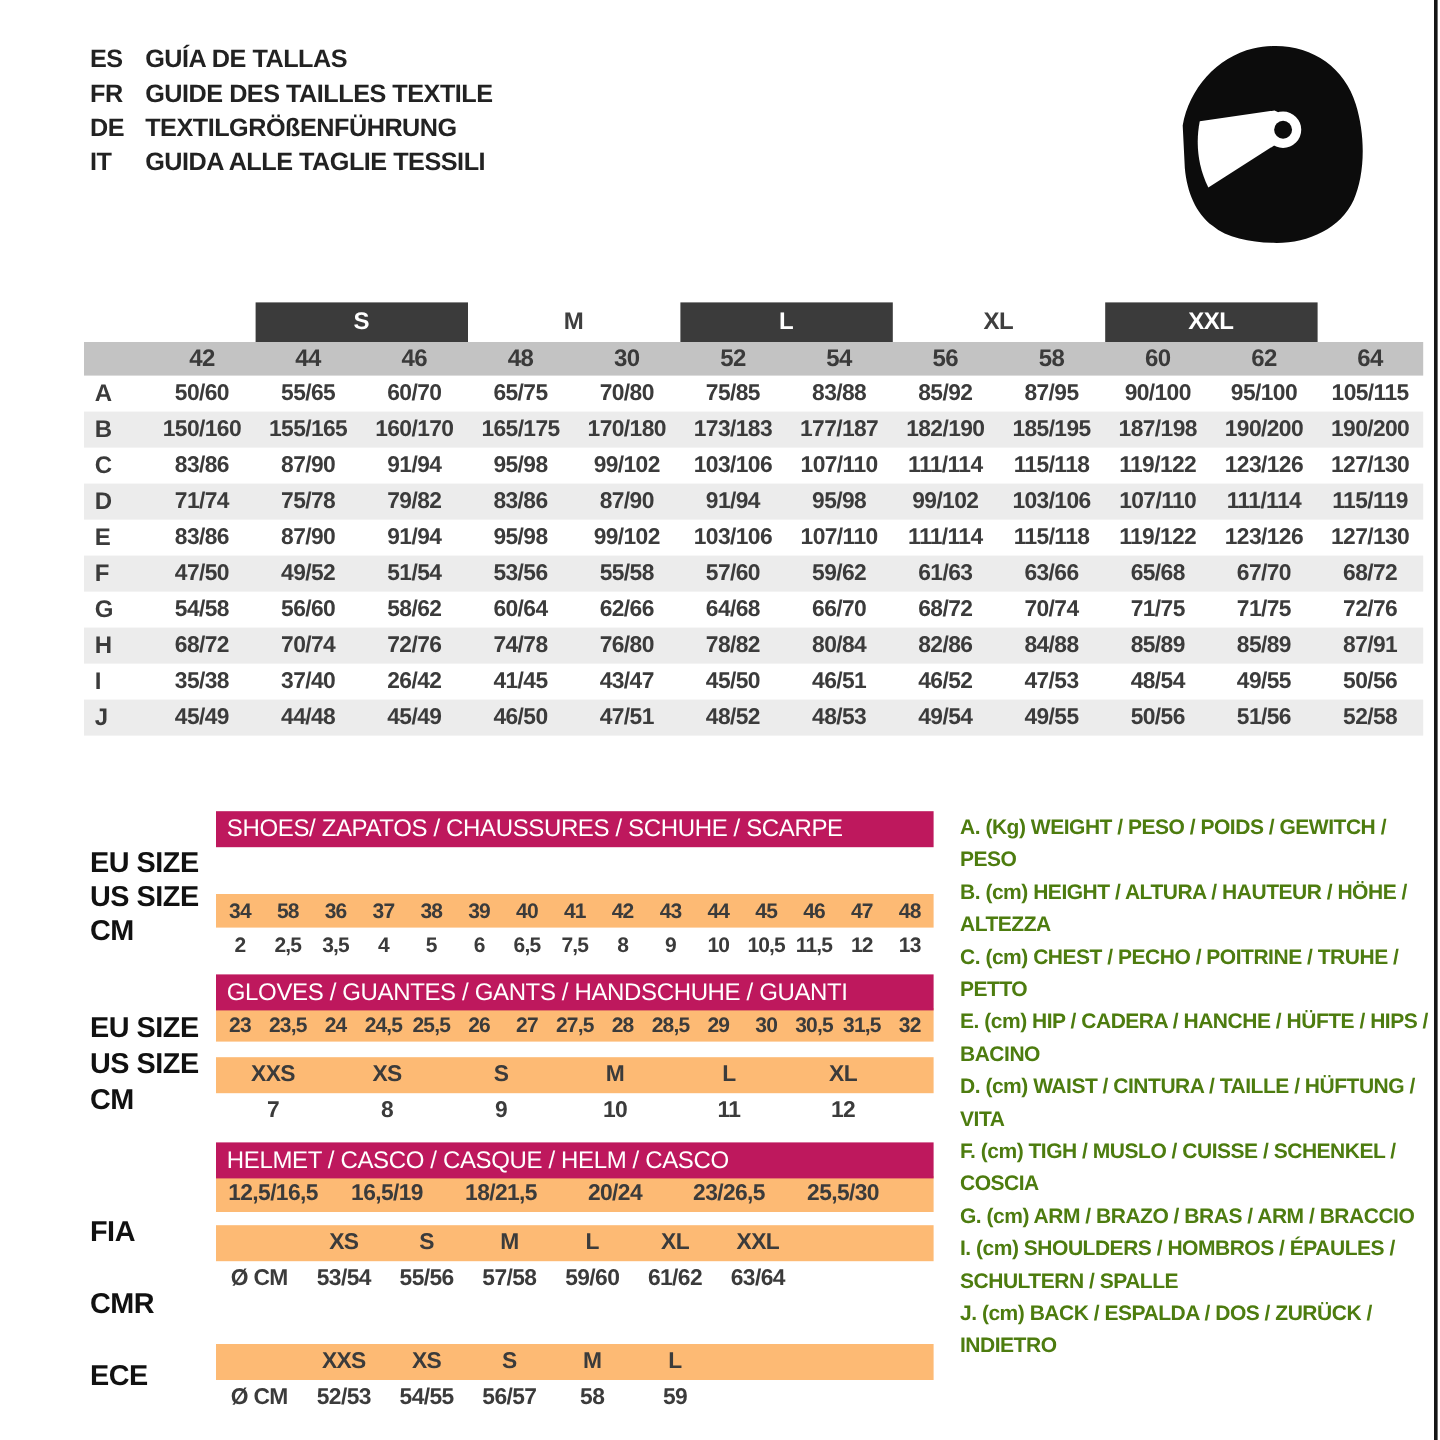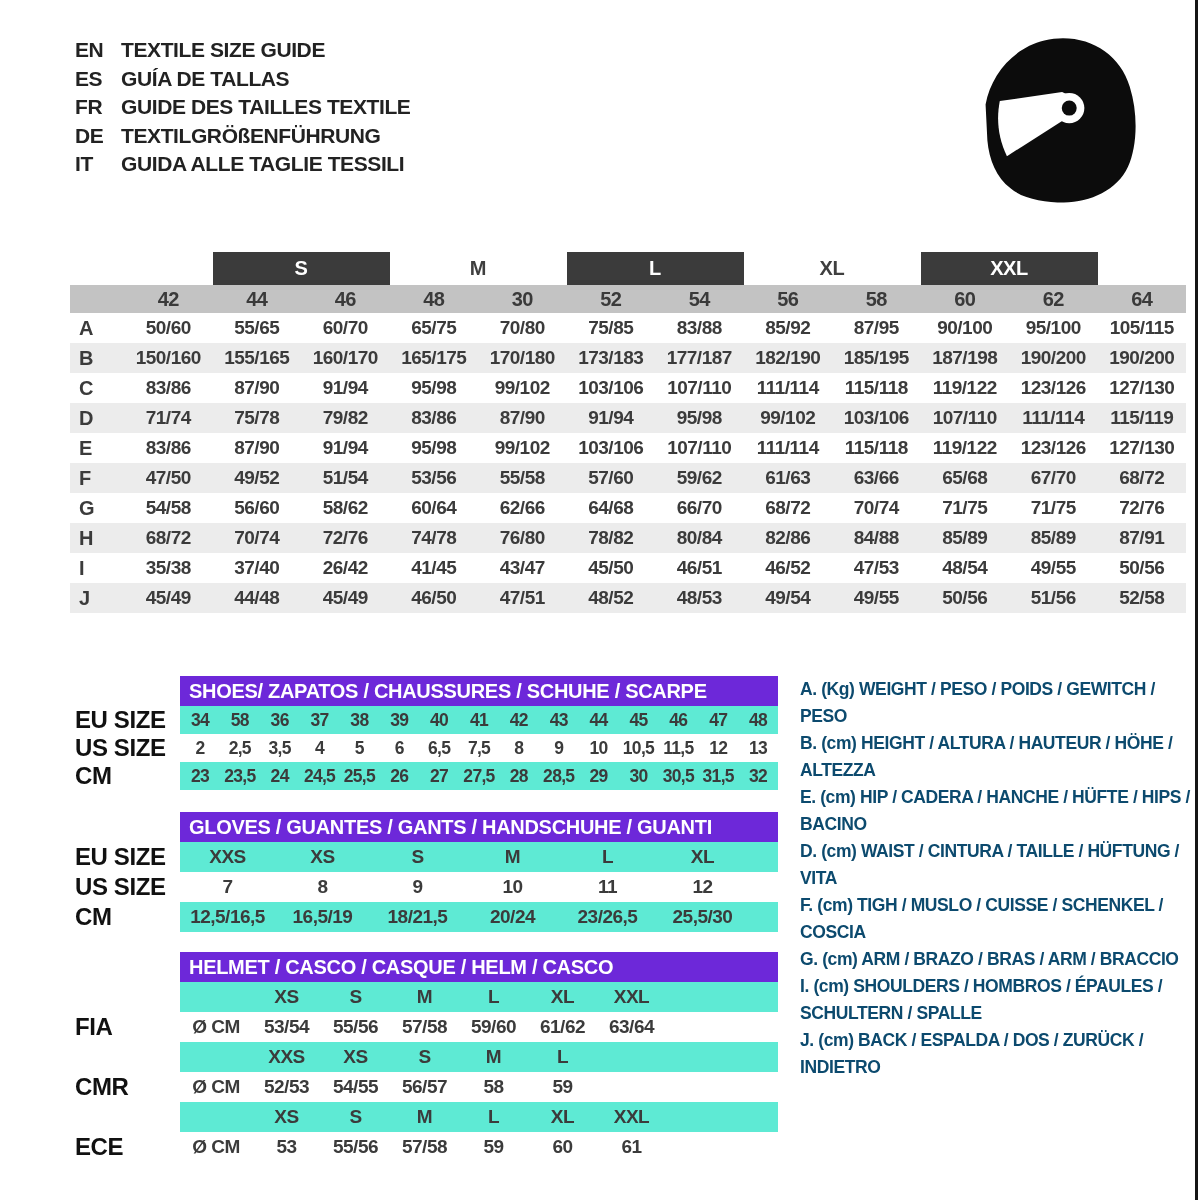--- a/index.html
+++ b/index.html
@@ -37,48 +37,44 @@
   .data-row.stripe { background: #ececec; }
   .cell.letter { justify-content: flex-start; padding-left: 9px; font-size: 20px; }
 
   
   .section { position: absolute; left: 75px; display: flex; }
   .section .side-col { width: 105px; }
   .section .tbl { width: 598px; }
   .shoes-sec  { top: 676px; }
   .gloves-sec { top: 812px; }
   .helmet-sec { top: 952px; }
-  .titlebar { height: 30px; background: #6d28d9; color: #fff; font-size: 20px;
-              font-weight: 700; display: flex; align-items: center;
+  .titlebar { height: 30px; background: #be185d; color: #fff; font-size: 20px;
+              font-weight: 400; display: flex; align-items: center;
               padding-left: 9px; letter-spacing: -0.3px; white-space: nowrap; }
   .side-col .spacer { height: 30px; }
   .side-label { font-size: 24px; font-weight: 700; display: flex; align-items: center; letter-spacing: -0.4px; color: #111; }
   .h28 { height: 28px; }
   .h30 { height: 30px; }
   .srow { display: grid; grid-template-columns: repeat(15, 1fr); height: 28px; }
   .srow .cell { font-size: 17.5px; letter-spacing: -0.7px; }
   .grow { display: grid; grid-template-columns: repeat(6, 95px) 1fr; height: 30px; }
   .hrow { display: grid; grid-template-columns: 72px repeat(6, 69px) 1fr; height: 30px; }
-  .stripe-bg { background: #5eead4; }
+  .stripe-bg { background: #fdba74; margin-top: 39px; }
 
   
   .legend { position: absolute; left: 800px; top: 676px; width: 394px; }
-  .legend-item { font-size: 17.5px; font-weight: 700; line-height: 27px; letter-spacing: -0.4px; color: #0c4a6e; }
+  .legend-item { font-size: 17.5px; font-weight: 700; line-height: 27px; letter-spacing: -0.4px; color: #4d7c0f; }
 
   
   .edge-line { position: absolute; left: 1195px; top: 0; width: 3px; height: 1200px; background: #151515; }
 </style>
 </head>
 <body>
 
 <div class="langs" id="langs">
-    <div class="lang-row">
-      <div class="lang-code">EN</div>
-      <div class="lang-title">TEXTILE SIZE GUIDE</div>
-    </div>
     <div class="lang-row">
       <div class="lang-code">ES</div>
       <div class="lang-title">GUÍA DE TALLAS</div>
     </div>
     <div class="lang-row">
       <div class="lang-code">FR</div>
       <div class="lang-title">GUIDE DES TAILLES TEXTILE</div>
     </div>
     <div class="lang-row">
       <div class="lang-code">DE</div>
@@ -444,20 +440,21 @@
         <div class="cell">59</div>
         <div class="cell">60</div>
         <div class="cell">61</div>
       </div>
     </div>
 </div>
 
 <div class="legend" id="legend">
     <div class="legend-item">A. (Kg) WEIGHT / PESO / POIDS / GEWITCH / PESO</div>
     <div class="legend-item">B. (cm) HEIGHT / ALTURA / HAUTEUR / HÖHE / ALTEZZA</div>
+    <div class="legend-item">C. (cm) CHEST / PECHO / POITRINE / TRUHE / PETTO</div>
     <div class="legend-item">E. (cm) HIP / CADERA / HANCHE / HÜFTE / HIPS / BACINO</div>
     <div class="legend-item">D. (cm) WAIST / CINTURA / TAILLE / HÜFTUNG / VITA</div>
     <div class="legend-item">F. (cm) TIGH / MUSLO / CUISSE / SCHENKEL / COSCIA</div>
     <div class="legend-item">G. (cm) ARM / BRAZO / BRAS / ARM / BRACCIO</div>
     <div class="legend-item">I. (cm) SHOULDERS / HOMBROS / ÉPAULES / SCHULTERN / SPALLE</div>
     <div class="legend-item">J. (cm) BACK / ESPALDA / DOS / ZURÜCK / INDIETRO</div>
   </div>
 
 <div class="edge-line"></div>
 

